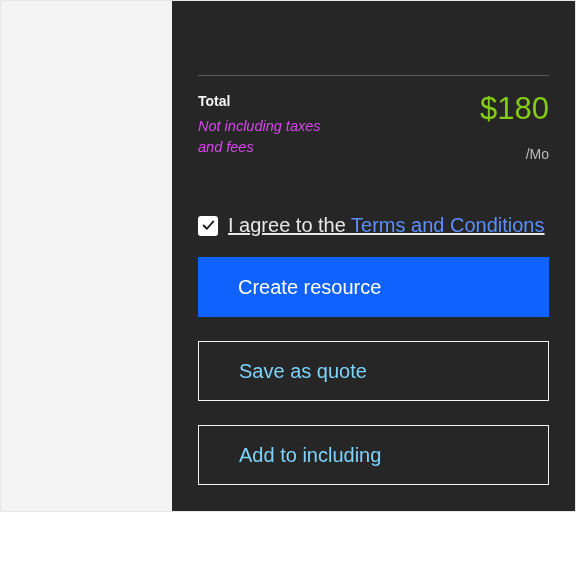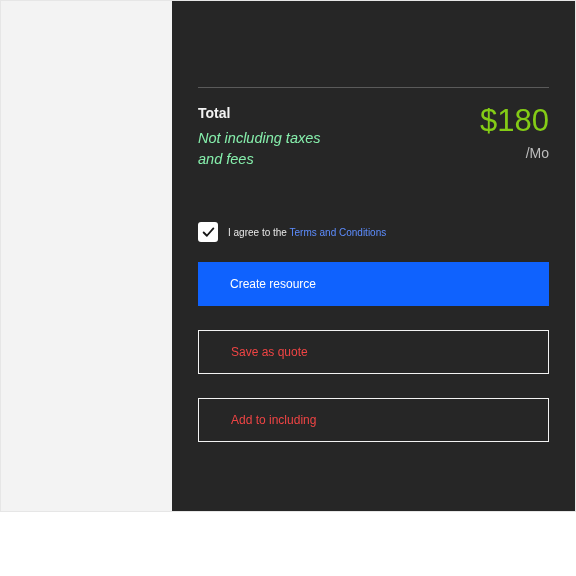--- a/index.html
+++ b/index.html
@@ -34,78 +34,78 @@
       align-items: flex-start;
     }
     .total-label {
       font-size: 14px;
       font-weight: 600;
       color: #f3f3f3;
       line-height: 1.3;
     }
     .total-sub {
       font-style: italic;
-      color: #86efac;
+      color: #d946ef;
       font-size: 14.5px;
       line-height: 1.45;
       margin-top: 6px;
       max-width: 140px;
     }
     .price-col { text-align: right; }
     .price {
       font-size: 31px;
       font-weight: 400;
       color: #84cc16;
       line-height: 1.1;
     }
     .price-unit {
       color: #bdbdbd;
       font-size: 14px;
-      margin-top: 7px;
+      margin-top: 20px;
     }
     .agree-row {
       display: flex;
       align-items: center;
       gap: 10px;
       margin-top: 52px;
       margin-bottom: 20px;
     }
     .checkbox {
       width: 20px;
       height: 20px;
       background: #ffffff;
       border-radius: 3px;
       display: flex;
       align-items: center;
       justify-content: center;
       flex-shrink: 0;
       cursor: pointer;
     }
     .checkbox svg { width: 13px; height: 13px; }
-    .agree-text { font-size: 10px; color: #e8e8e8; }
+    .agree-text { font-size: 20px; color: #e8e8e8; text-decoration: underline; }
     .link { color: #5d8dff; cursor: pointer; text-decoration: none; }
     .btn {
       display: flex;
       align-items: center;
-      padding: 0 32px;
-      height: 44px;
-      font-size: 12px;
+      padding: 0 40px;
+      height: 60px;
+      font-size: 20px;
       cursor: pointer;
       border: none;
       width: 100%;
       text-align: left;
       font-family: inherit;
     }
     .btn-primary {
       background: #0f62fe;
       color: #ffffff;
     }
     .btn-secondary {
       background: transparent;
-      color: #ef4444;
+      color: #7dd3fc;
       border: 1px solid #f3f3f3;
     }
     .btn-stack { display: flex; flex-direction: column; gap: 24px; }
   </style>
 </head>
 <body>
 
 <div class="frame">
   <div class="left"></div>
   <div class="right">

